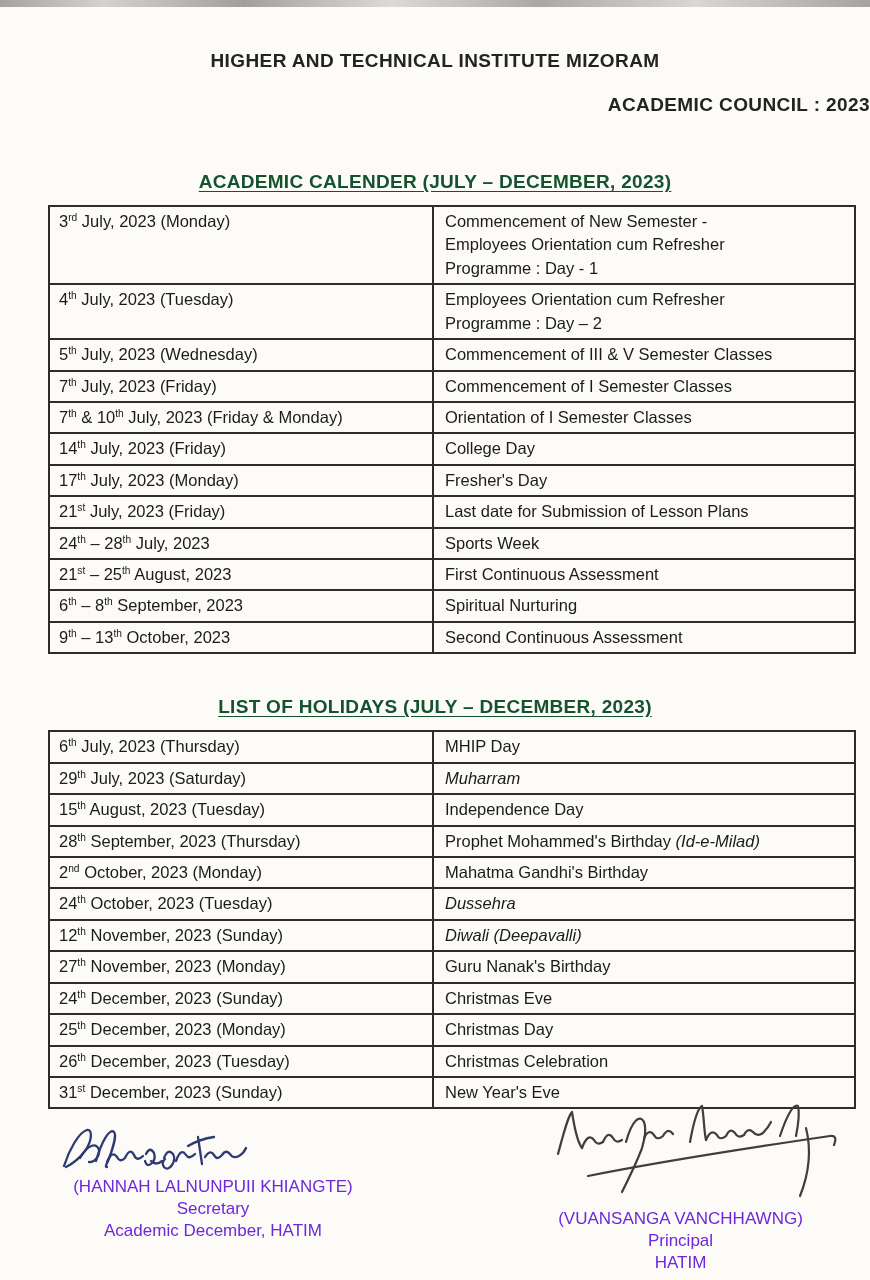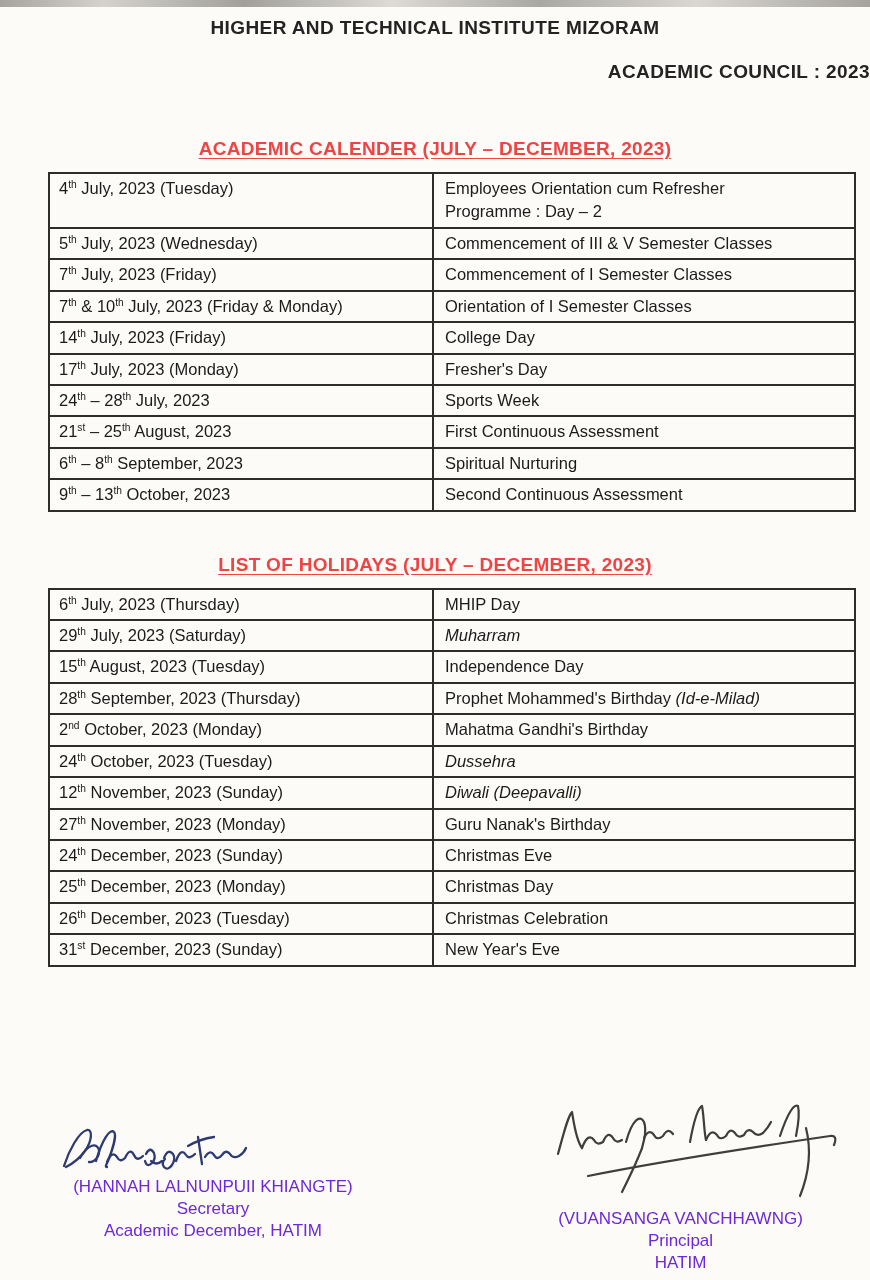--- a/index.html
+++ b/index.html
@@ -22,25 +22,25 @@
       rgba(95,90,84,.55) 0%, rgba(140,134,126,.35) 12%,
       rgba(88,84,78,.55) 28%, rgba(150,144,136,.30) 45%,
       rgba(90,86,80,.50) 62%, rgba(145,140,132,.32) 80%,
       rgba(95,90,84,.55) 100%);
     filter:blur(.4px);
   }
   .title{
     text-align:center;font-weight:bold;
     font-size:19px;letter-spacing:.4px;color:#232323;
   }
-  .title-1{margin-top:17px;}
+  .title-1{padding-top:50px;}
   .title-2{margin-top:22px;text-align:right;}
   .section-heading{
     text-align:center;font-weight:bold;
-    font-size:19px;letter-spacing:.3px;color:#ef4444;
+    font-size:19px;letter-spacing:.3px;color:#14532d;
     text-decoration:underline;
     text-underline-offset:3px;
   }
   .heading-1{margin-top:55px;}
   .heading-2{margin-top:42px;text-align:center;}
   table.doc{
     border-collapse:collapse;
     margin-left:48px;margin-top:12px;
     width:770px;
     table-layout:fixed;
@@ -71,20 +71,24 @@
   <div class="scan-edge"></div>
 
   <div class="title title-1">HIGHER AND TECHNICAL INSTITUTE MIZORAM</div>
   <div class="title title-2">ACADEMIC COUNCIL : 2023</div>
 
   <div class="section-heading heading-1">ACADEMIC CALENDER (JULY – DECEMBER, 2023)</div>
 
   <table class="doc">
     <tbody>
         <tr>
+          <td class="c-date">3<sup>rd</sup> July, 2023 (Monday)</td>
+          <td class="c-event">Commencement of New Semester -<br>Employees Orientation cum Refresher<br>Programme : Day - 1</td>
+        </tr>
+        <tr>
           <td class="c-date">4<sup>th</sup> July, 2023 (Tuesday)</td>
           <td class="c-event">Employees Orientation cum Refresher<br>Programme : Day – 2</td>
         </tr>
         <tr>
           <td class="c-date">5<sup>th</sup> July, 2023 (Wednesday)</td>
           <td class="c-event">Commencement of III &amp; V Semester Classes</td>
         </tr>
         <tr>
           <td class="c-date">7<sup>th</sup> July, 2023 (Friday)</td>
           <td class="c-event">Commencement of I Semester Classes</td>
@@ -93,20 +97,24 @@
           <td class="c-date">7<sup>th</sup> &amp; 10<sup>th</sup> July, 2023 (Friday &amp; Monday)</td>
           <td class="c-event">Orientation of I Semester Classes</td>
         </tr>
         <tr>
           <td class="c-date">14<sup>th</sup> July, 2023 (Friday)</td>
           <td class="c-event">College Day</td>
         </tr>
         <tr>
           <td class="c-date">17<sup>th</sup> July, 2023 (Monday)</td>
           <td class="c-event">Fresher's Day</td>
+        </tr>
+        <tr>
+          <td class="c-date">21<sup>st</sup> July, 2023 (Friday)</td>
+          <td class="c-event">Last date for Submission of Lesson Plans</td>
         </tr>
         <tr>
           <td class="c-date">24<sup>th</sup> – 28<sup>th</sup> July, 2023</td>
           <td class="c-event">Sports Week</td>
         </tr>
         <tr>
           <td class="c-date">21<sup>st</sup> – 25<sup>th</sup> August, 2023</td>
           <td class="c-event">First Continuous Assessment</td>
         </tr>
         <tr>

